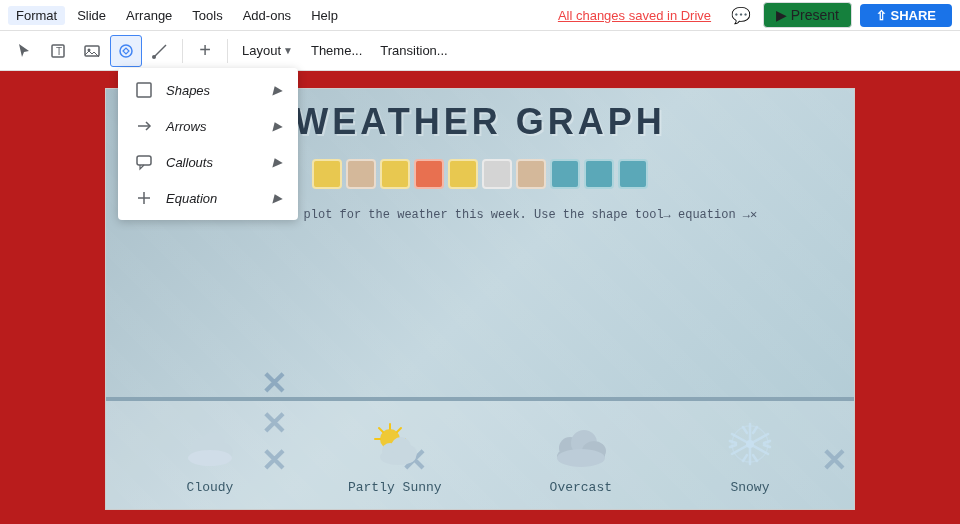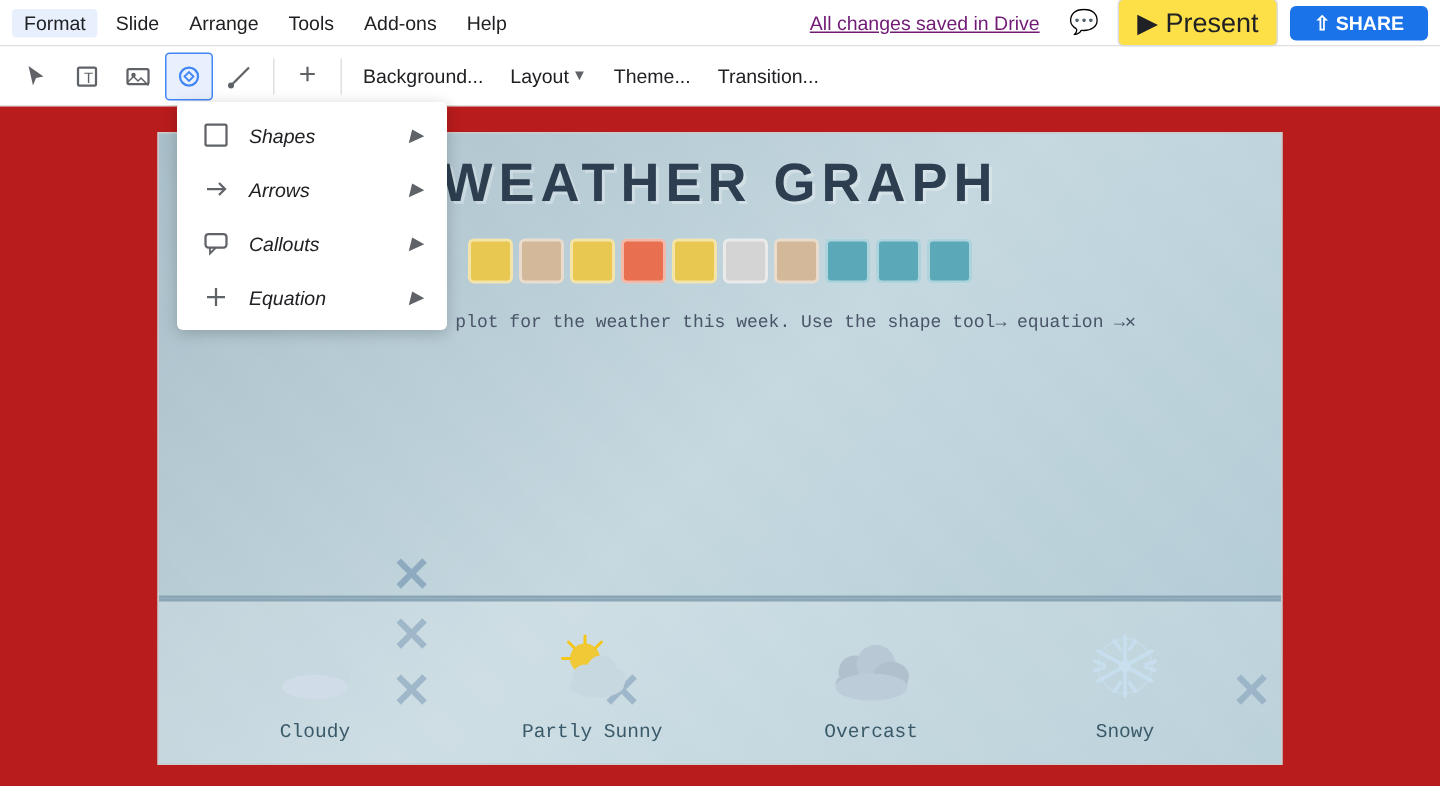--- a/index.html
+++ b/index.html
@@ -19,44 +19,44 @@
       padding: 2px 8px;
       cursor: pointer;
       border-radius: 3px;
       font-size: 13px;
       color: #202124;
     }
     .menu-item.active { background: #e8f0fe; }
     .saved-text {
       margin-left: auto;
       font-size: 13px;
-      color: #701a75;
+      color: #ef4444;
       text-decoration: underline;
       cursor: pointer;
     }
     .header-icons {
       display: flex;
       align-items: center;
       gap: 8px;
       margin-left: 12px;
     }
     .header-icon-btn {
       width: 28px; height: 28px;
       border-radius: 50%;
       display: flex; align-items: center; justify-content: center;
       cursor: pointer;
       color: #5f6368;
       font-size: 16px;
     }
     .present-btn {
-      background: #fde047;
+      background: #15803d;
       border: 1px solid #dadce0;
       border-radius: 4px;
       padding: 4px 12px;
-      font-size: 18px;
+      font-size: 14px;
       cursor: pointer;
       color: #202124;
       display: flex; align-items: center; gap: 4px;
     }
     .share-btn {
       background: #1a73e8;
       border: none;
       border-radius: 4px;
       padding: 4px 16px;
       font-size: 13px;
@@ -315,23 +315,20 @@
     <svg width="18" height="18" viewBox="0 0 18 18">
         <line x1="3" y1="15" x2="15" y2="3" stroke="#5f6368" stroke-width="1.5"></line>
         <circle cx="3" cy="15" r="2" fill="#5f6368"></circle>
       </svg>
   </div>
   <div class="tool-separator"></div>
 
   <div class="tool-btn" title="Add shape" style="font-size:20px; color:#5f6368;">+</div>
   <div class="tool-separator"></div>
 
-  <div class="tool-text-btn">
-    <span>Background...</span>
-  </div>
 
   <div class="tool-text-btn">
     <span>Layout</span>
     <span class="arrow">▼</span>
   </div>
 
   <div class="tool-text-btn">
     <span>Theme...</span>
   </div>
 

